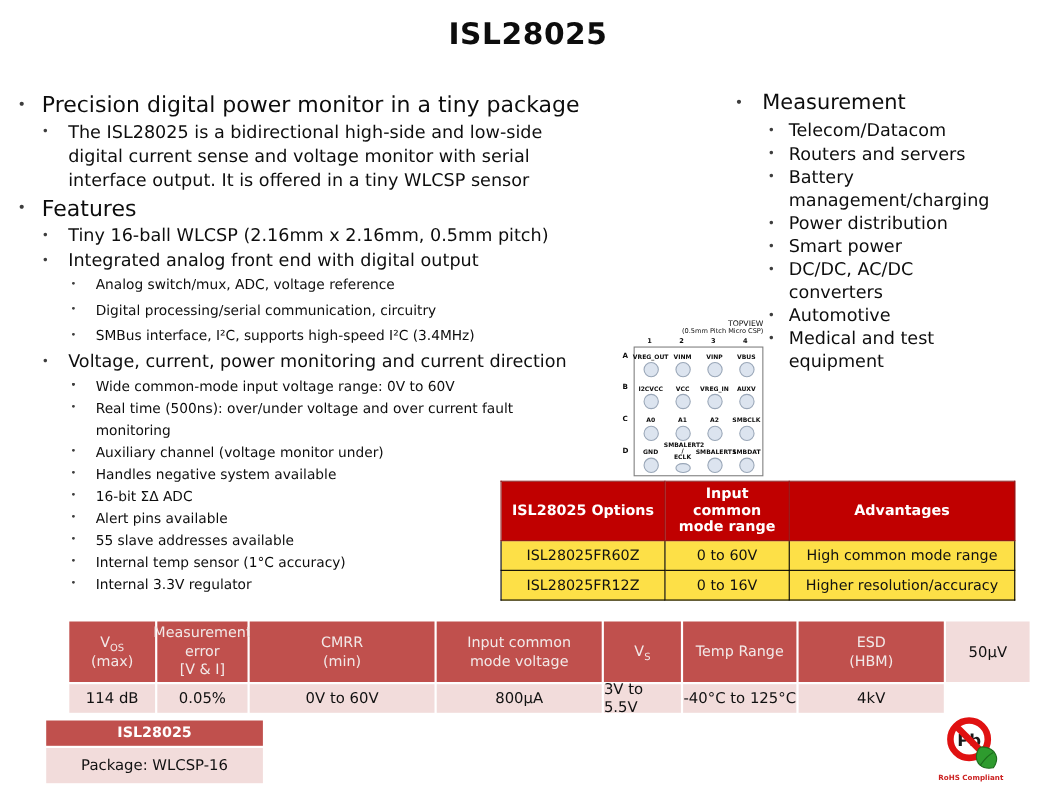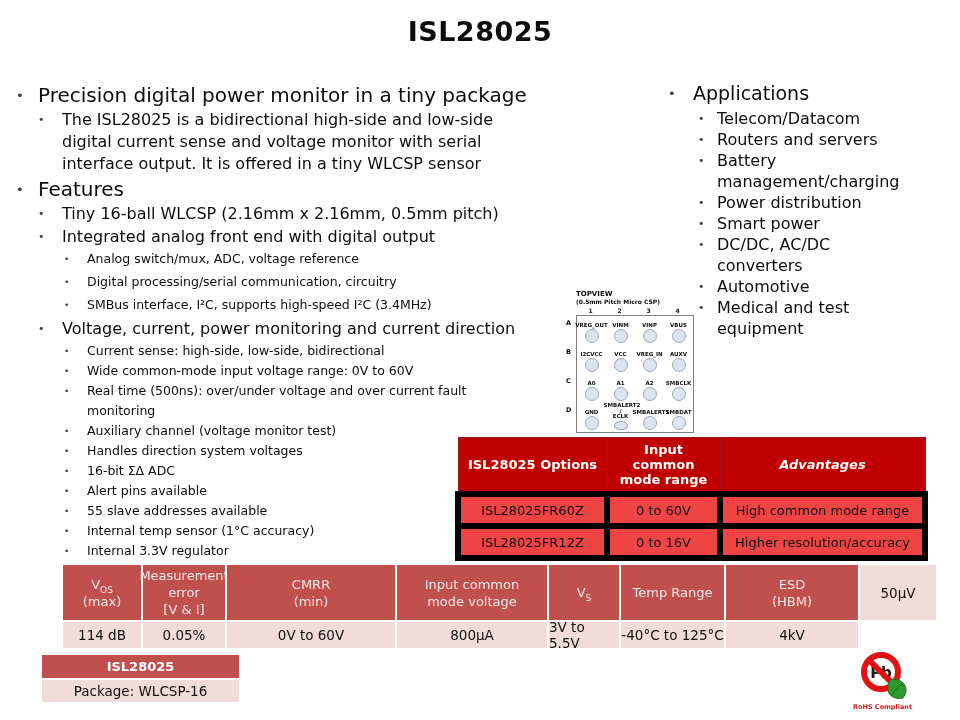--- a/index.html
+++ b/index.html
@@ -21,59 +21,59 @@
   .g{margin-bottom:3px;}
 
   .rlist{position:absolute;left:668px;top:80px;width:250px;}
   .rhead{position:relative;font-size:19px;line-height:26px;padding-left:25px;margin-bottom:2px;}
   .rhead .dot{left:0;font-size:13px;top:1px;}
   .ritem{position:relative;font-size:16px;line-height:21px;padding-left:49px;white-space:pre-line;max-width:215px;}
   .ritem .dot{left:30px;font-size:11px;top:0;}
 
   
   .pinout{position:absolute;left:563px;top:290px;width:150px;}
-  .pin-titles{margin-left:13px;width:118px;text-align:left;font-weight:bold;}
+  .pin-titles{margin-left:13px;width:118px;text-align:right;font-weight:normal;}
   .pt1{font-size:7px;line-height:8px;}
   .pt2{font-size:6px;line-height:7px;}
   .pin-wrap{position:relative;margin-left:13px;margin-top:2px;}
   .pin-nums{display:grid;grid-template-columns:repeat(4,29px);margin-bottom:1px;}
   .pin-nums span{text-align:center;font-size:6px;font-weight:bold;}
   .pin-box{width:116px;border:1px solid #808080;background:#fff;display:grid;
            grid-template-columns:repeat(4,29px);grid-auto-rows:29px;}
   .pin-cell{display:flex;flex-direction:column;align-items:center;justify-content:flex-end;
             padding-bottom:2px;overflow:visible;}
   .pin-label{font-size:5.5px;font-weight:bold;line-height:5.5px;text-align:center;
              white-space:pre-line;margin-bottom:1px;max-width:34px;}
   .pin-ball{width:14px;height:14px;border-radius:50%;background:#dce4ef;border:1px solid #9aa7b8;box-sizing:border-box;}
   .pin-letters{position:absolute;left:-10px;top:1px;display:grid;grid-auto-rows:29px;}
   .pin-letters span{display:flex;align-items:center;font-size:6.5px;font-weight:bold;}
 
   
   .opt{position:absolute;left:455px;top:437px;border-collapse:collapse;}
   .opt th{background:#c00000;color:#ffffff;font-weight:bold;font-size:13px;
           border:1px solid #8e1a1a;padding:4px 4px;height:36px;text-align:center;}
-  .opt td{background:#ef4444;color:#111;font-size:13px;border:6px solid #000000;
+  .opt td{background:#fde047;color:#111;font-size:13px;border:1px solid #000000;
           height:26px;text-align:center;padding:0 4px;}
-  .optc1{width:140px;} .optc2{width:104px;} .optc3{width:196px;font-style:italic;}
+  .optc1{width:140px;} .optc2{width:104px;} .optc3{width:196px;}
 
   
   .spec{position:absolute;left:42px;top:565px;display:grid;
         grid-template-columns:78px 82px 168px 150px 70px 103px 132px 76px;
         grid-template-rows:55px 26px;gap:2px;padding-left:21px;}
   .sph{background:#c0504d;color:#f2e9e8;display:flex;flex-direction:column;
        align-items:center;justify-content:center;font-size:13px;line-height:17px;text-align:center;}
   .sph sub{font-size:9px;line-height:0;}
   .spv{background:#f2dcdb;color:#111;display:flex;align-items:center;justify-content:center;
        font-size:13.5px;}
 
   
   .plabel{position:absolute;left:42px;top:655px;width:197px;}
   .pname{background:#c0504d;color:#fff;font-weight:bold;font-size:13px;height:23px;
          display:flex;align-items:center;justify-content:center;}
-  .ppkg{background:#f2dcdb;color:#111;font-size:13.5px;height:22px;margin-top:2px;
+  .ppkg{background:#f2dcdb;color:#111;font-size:13.5px;height:32px;margin-top:2px;
         display:flex;align-items:center;justify-content:center;}
 
   
   .rohs{position:absolute;left:853px;top:648px;width:64px;text-align:left;}
   .rohs-caption{font-size:6.5px;font-weight:bold;color:#cc2222;line-height:7px;display:block;}
 </style>
 </head>
 <body>
 
 <div class="slide">
@@ -85,35 +85,35 @@
     <div class="row lv2"><span class="dot">•</span><span>The ISL28025 is a bidirectional high-side and low-side
 digital current sense and voltage monitor with serial
 interface output. It is offered in a tiny WLCSP sensor</span></div>
     <div class="row lv1"><span class="dot">•</span><span>Features</span></div>
     <div class="row lv2"><span class="dot">•</span><span>Tiny 16-ball WLCSP (2.16mm x 2.16mm, 0.5mm pitch)</span></div>
     <div class="row lv2"><span class="dot">•</span><span>Integrated analog front end with digital output</span></div>
     <div class="row lv3 g"><span class="dot">•</span><span>Analog switch/mux, ADC, voltage reference</span></div>
     <div class="row lv3 g"><span class="dot">•</span><span>Digital processing/serial communication, circuitry</span></div>
     <div class="row lv3 g"><span class="dot">•</span><span>SMBus interface, I²C, supports high-speed I²C (3.4MHz)</span></div>
     <div class="row lv2"><span class="dot">•</span><span>Voltage, current, power monitoring and current direction</span></div>
-    <div class="row lv3"><span class="dot">•</span><span>Current sense: high-side, low-side, bidirectional</span></div>
+    <div class="row lv3"><span class="dot">•</span></div>
     <div class="row lv3"><span class="dot">•</span><span>Wide common-mode input voltage range: 0V to 60V</span></div>
     <div class="row lv3"><span class="dot">•</span><span>Real time (500ns): over/under voltage and over current fault
 monitoring</span></div>
-    <div class="row lv3"><span class="dot">•</span><span>Auxiliary channel (voltage monitor test)</span></div>
-    <div class="row lv3"><span class="dot">•</span><span>Handles direction system voltages</span></div>
+    <div class="row lv3"><span class="dot">•</span><span>Auxiliary channel (voltage monitor under)</span></div>
+    <div class="row lv3"><span class="dot">•</span><span>Handles negative system available</span></div>
     <div class="row lv3"><span class="dot">•</span><span>16-bit ΣΔ ADC</span></div>
     <div class="row lv3"><span class="dot">•</span><span>Alert pins available</span></div>
     <div class="row lv3"><span class="dot">•</span><span>55 slave addresses available</span></div>
     <div class="row lv3"><span class="dot">•</span><span>Internal temp sensor (1°C accuracy)</span></div>
     <div class="row lv3"><span class="dot">•</span><span>Internal 3.3V regulator</span></div>
   </div>
 
   <div class="rlist">
-    <div class="row rhead"><span class="dot">•</span><span>Applications</span></div>
+    <div class="row rhead"><span class="dot">•</span><span>Measurement</span></div>
     <div class="row ritem"><span class="dot">•</span><span>Telecom/Datacom</span></div>
     <div class="row ritem"><span class="dot">•</span><span>Routers and servers</span></div>
     <div class="row ritem"><span class="dot">•</span><span>Battery
 management/charging</span></div>
     <div class="row ritem"><span class="dot">•</span><span>Power distribution</span></div>
     <div class="row ritem"><span class="dot">•</span><span>Smart power</span></div>
     <div class="row ritem"><span class="dot">•</span><span>DC/DC, AC/DC converters</span></div>
     <div class="row ritem"><span class="dot">•</span><span>Automotive</span></div>
     <div class="row ritem"><span class="dot">•</span><span>Medical and test
 equipment</span></div>

